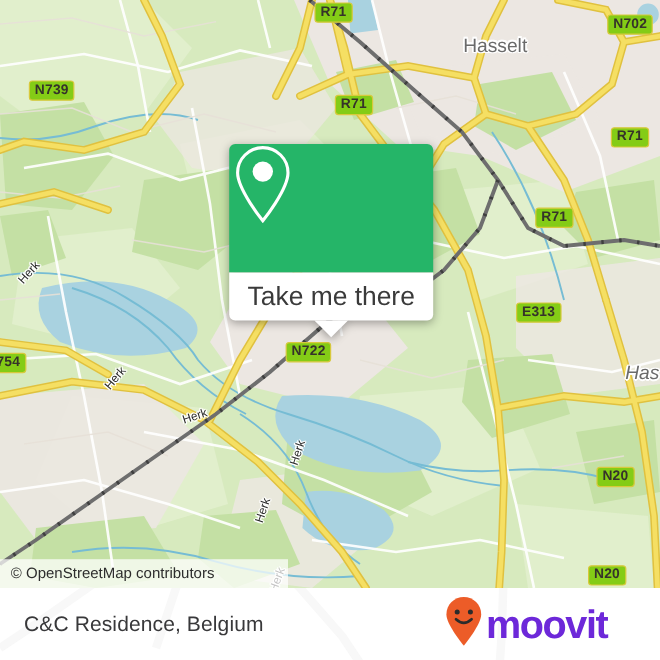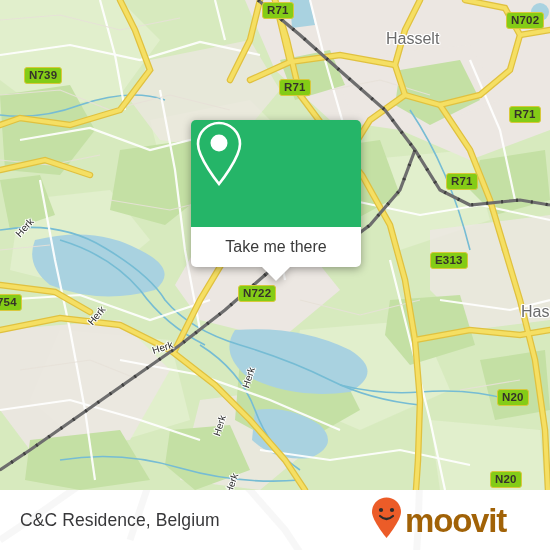--- a/index.html
+++ b/index.html
@@ -34,21 +34,21 @@
     position:absolute;
     color:#6b6b6b;
     font-size:16px;
     white-space:nowrap;
     text-shadow:
       1.4px 0 0 rgba(255,255,255,.95),-1.4px 0 0 rgba(255,255,255,.95),
       0 1.4px 0 rgba(255,255,255,.95),0 -1.4px 0 rgba(255,255,255,.95),
       1px 1px 0 rgba(255,255,255,.95),-1px -1px 0 rgba(255,255,255,.95),
       1px -1px 0 rgba(255,255,255,.95),-1px 1px 0 rgba(255,255,255,.95);
   }
-  .place.italic{text-align:center;}
+  .place.italic{font-style:italic;text-align:center;}
   .river{
     position:absolute;
     color:#2b2b2b;
     font-size:10px;
     white-space:nowrap;
     text-shadow:
       1.2px 0 0 rgba(255,255,255,.95),-1.2px 0 0 rgba(255,255,255,.95),
       0 1.2px 0 rgba(255,255,255,.95),0 -1.2px 0 rgba(255,255,255,.95),
       .9px .9px 0 rgba(255,255,255,.95),-.9px -.9px 0 rgba(255,255,255,.95);
   }
@@ -63,21 +63,21 @@
     background:#25b568;
     height:107px;
     border-radius:5px 5px 0 0;
     display:flex;align-items:center;justify-content:center;
   }
   .popup-bottom{
     background:#ffffff;
     height:40px;
     border-radius:0 0 5px 5px;
     display:flex;align-items:center;justify-content:center;
-    color:#3a3a3a;font-size:16px;
+    color:#3a3a3a;font-size:22px;
     position:relative;
   }
   .popup-tail{
     position:absolute;left:50%;top:100%;
     transform:translateX(-50%);
     width:0;height:0;
     border-left:14px solid transparent;
     border-right:14px solid transparent;
     border-top:14px solid #ffffff;
   }
@@ -102,21 +102,21 @@
     position:absolute;left:20px;top:0;height:60px;
     display:flex;align-items:center;
     color:#38383a;font-size:17.5px;
     letter-spacing:.1px;
   }
   .brand{
     position:absolute;right:18px;top:0;height:60px;
     display:flex;align-items:center;gap:2px;
   }
   .brand-text{
-    color:#a16207;font-size:33px;font-weight:bold;letter-spacing:-1.2px;
+    color:#6d28d9;font-size:33px;font-weight:bold;letter-spacing:-1.2px;
     line-height:33px;
   }
 </style>
 </head>
 <body>
 
 <div class="screen">
 
   <div class="map">
     <svg width="550" height="490" viewBox="0 0 550 490">
@@ -289,20 +289,23 @@
             <circle cx="28" cy="23" r="8.5" fill="#ffffff" stroke="none"></circle>
           </svg>
         </span>
       </div>
       <div class="popup-bottom">
         <span>Take me there</span>
         <span class="popup-tail"></span>
       </div>
     </div>
 
+    <div class="attrib">
+      <span>© OpenStreetMap contributors</span>
+    </div>
   </div>
 
   <div class="footer">
     <svg class="footer-wm" width="550" height="490" viewBox="0 0 550 490">
       <g stroke="#7d7d7d" stroke-width="7" fill="none">
         <path d="M0 330 L60 318 L120 325 L170 350 L215 385 L250 420 L285 460 L305 490"></path>
         <path d="M405 280 L415 340 L420 400 L418 460 L416 490"></path>
         <path d="M415 340 L470 330 L520 335 L550 330"></path>
         <path d="M300 245 L265 275 L225 310 L180 345 L130 380 L80 415 L30 450 L0 470"></path>
         <path d="M200 300 L175 350 L150 410 L130 470"></path>

